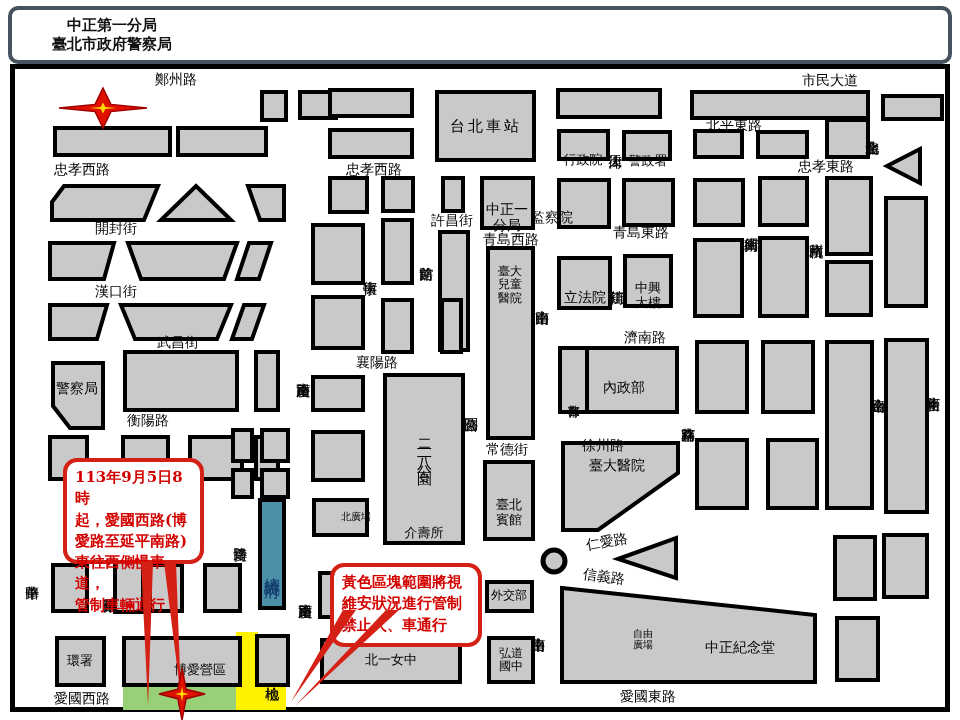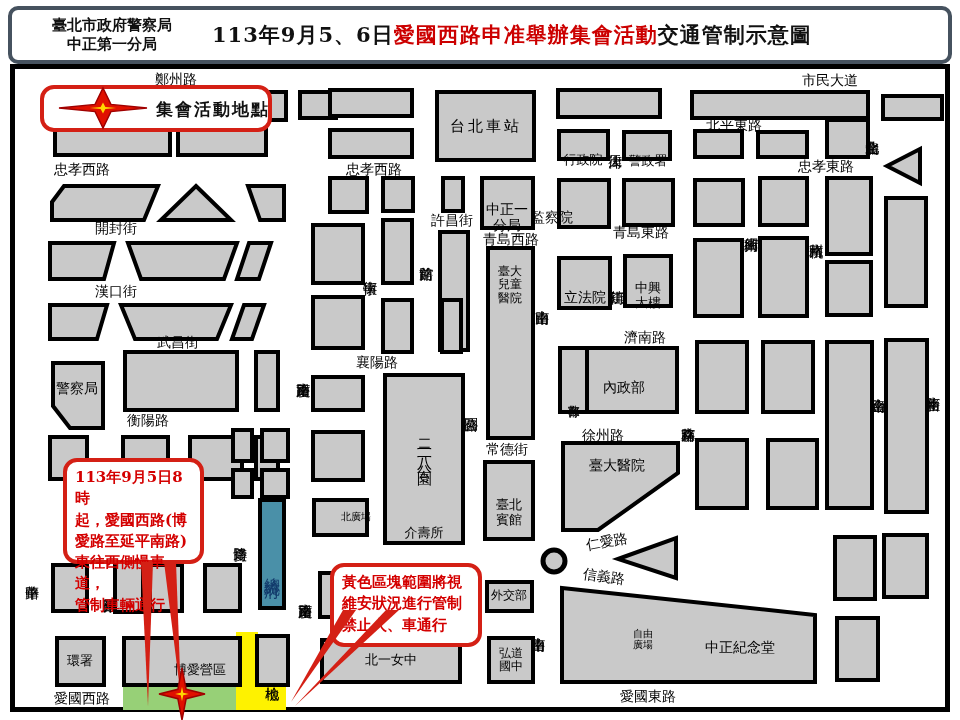--- a/index.html
+++ b/index.html
@@ -29,24 +29,23 @@
   #callout1{left:63px;top:458px;width:141px;height:106px;}
   #callout2{left:330px;top:528px;width:152px;height:84px;margin-top:35px;}
 </style>
 </head>
 <body>
 
 <div id="page">
 
   <div id="header">
     <div id="agency">
+      <div>中正第一分局</div>
       <div>臺北市政府警察局</div>
-      <div>中正第一分局</div>
     </div>
-    <div id="title"><span>113年9月5、6日</span><span class="red">愛國西路申准舉辦集會活動</span><span>交通管制示意圖</span></div>
   </div>
 
   <div id="map-frame"></div>
 
   <svg id="blocks-layer" class="layer">
       <rect x="123" y="686" width="116" height="24" fill="#97d077"></rect>
       <polygon points="236,632 258,632 258,684 286,684 286,710 236,710" fill="#fef200"></polygon>
       <rect x="55" y="128" width="115" height="27" fill="#c9c9c9" stroke="#000000" stroke-width="4"></rect>
       <rect x="178" y="128" width="88" height="27" fill="#c9c9c9" stroke="#000000" stroke-width="4"></rect>
       <rect x="262" y="92" width="24" height="28" fill="#c9c9c9" stroke="#000000" stroke-width="4"></rect>
@@ -158,21 +157,21 @@
       <div class="lbl vert" style="left: 751px; top: 227px;">紹興南街</div>
       <div class="lbl vert" style="left: 816px; top: 233px;">杭州南路</div>
       <div class="lbl vert" style="left: 617px; top: 280px;">鎮江街</div>
       <div class="lbl" style="left: 178px; top: 343px;">武昌街</div>
       <div class="lbl vert" style="left: 542px; top: 300px;">中山南路</div>
       <div class="lbl" style="left: 645px; top: 338px;">濟南路</div>
       <div class="lbl" style="left: 377px; top: 363px;">襄陽路</div>
       <div class="lbl vert" style="left: 303px; top: 372px;">重慶南路</div>
       <div class="lbl" style="left: 148px; top: 421px;">衡陽路</div>
       <div class="lbl vert" style="left: 471px; top: 407px;">公園路</div>
-      <div class="lbl" style="left: 603px; top: 436px; text-align: right;">徐州路</div>
+      <div class="lbl" style="left: 603px; top: 446px; text-align: right;">徐州路</div>
       <div class="lbl vert" style="left: 688px; top: 417px;">林森南路</div>
       <div class="lbl vert" style="left: 878px; top: 388px;">金山南路</div>
       <div class="lbl vert" style="left: 933px; top: 386px;">新生南路</div>
       <div class="lbl" style="left: 507px; top: 450px;">常德街</div>
       <div class="lbl vert" style="left: 32px; top: 575px;">中華路</div>
       <div class="lbl vert" style="left: 110px; top: 588px;">延平南路</div>
       <div class="lbl vert" style="left: 240px; top: 536px;">博愛路</div>
       <div class="lbl vert" style="left: 305px; top: 593px;">重慶南路</div>
       <div class="lbl" style="left: 421px; top: 624px;">貴陽街</div>
       <div class="lbl vert" style="left: 538px; top: 627px;">中山南路</div>
@@ -207,23 +206,20 @@
 國中</div>
       <div class="lbl" style="left: 391px; top: 660px; font-size: 13px;">北一女中</div>
       <div class="lbl" style="left: 643px; top: 639px; font-size: 10px;">自由
 廣場</div>
       <div class="lbl" style="left: 740px; top: 648px;">中正紀念堂</div>
       <div class="lbl" style="left: 80px; top: 661px; font-size: 13px;">環署</div>
       <div class="lbl" style="left: 200px; top: 670px; font-size: 13px;">博愛營區</div>
       <div class="lbl vert bold" style="left: 272px; top: 661px; font-size: 14px;">地檢</div>
     </div>
 
-  <div id="legend" class="redbox">
-    <span id="legend-label">集會活動地點</span>
-  </div>
 
   <div id="callout1" class="redbox callout">113年9月5日8時
 起，愛國西路(博
 愛路至延平南路)
 東往西側慢車道，
 管制車輛通行</div>
   <div id="callout2" class="redbox callout">黃色區塊範圍將視
 維安狀況進行管制
 禁止人、車通行</div>
 

